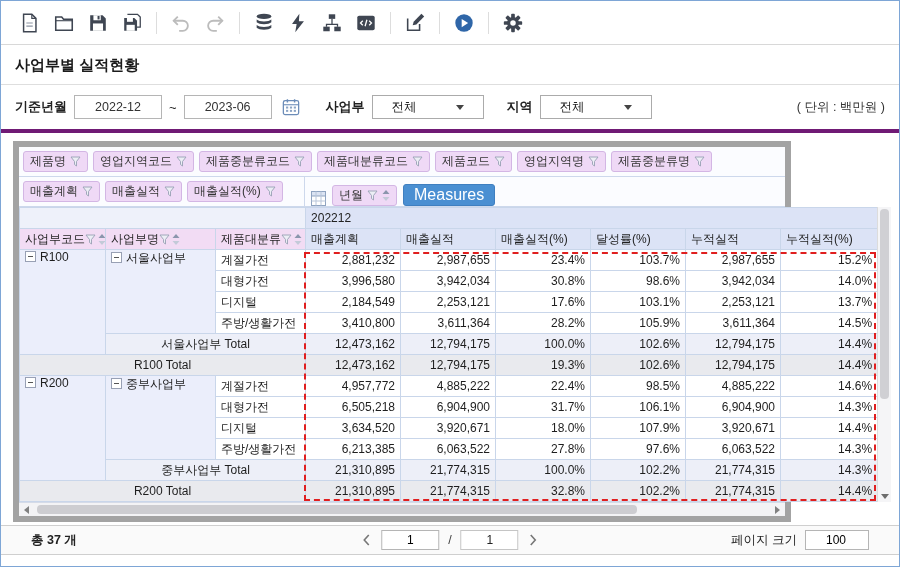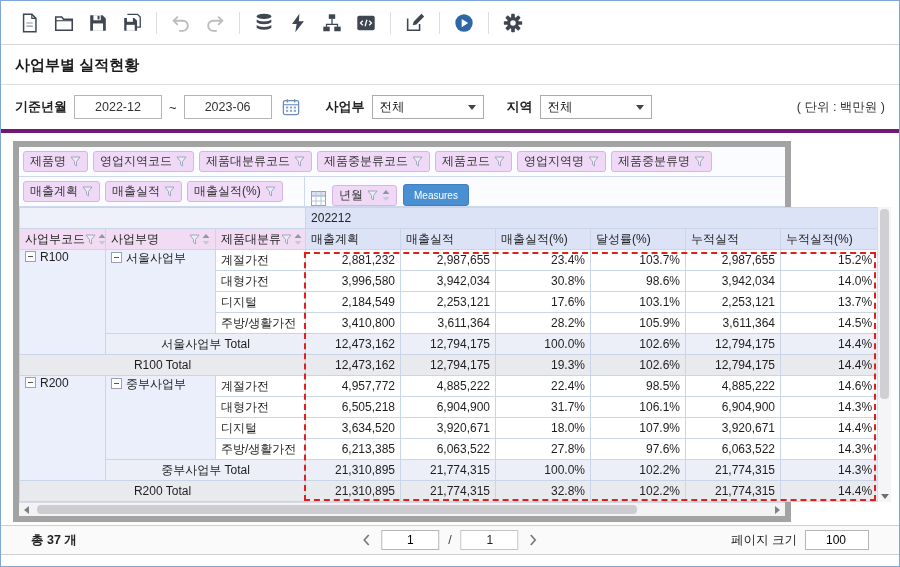--- a/index.html
+++ b/index.html
@@ -15,43 +15,43 @@
   
   .title-bar { padding:11px 14px 9px; border-bottom:1px solid #dedede; }
   .title-bar h1 { margin:0; font-size:15px; font-weight:bold; color:#1b1b1b; }
 
   
   .filter-bar { display:flex; align-items:center; padding:10px 14px; gap:7px; border-bottom:4px solid #701a75; font-size:13px; color:#222; }
   .flabel { font-weight:600; }
   .gap { margin-left:16px; }
   .date-input { width:88px; height:24px; border:1px solid #b5b5b5; text-align:center; font-size:12.5px; color:#333; font-family:inherit; }
   .cal-btn { width:24px; height:24px; border:none; background:transparent; display:flex; align-items:center; justify-content:center; cursor:pointer; padding:0; }
-  .select { width:112px; height:24px; border:1px solid #ababab; display:flex; align-items:center; justify-content:space-between; padding:0 7px; font-size:12.5px; background:#fff; cursor:pointer; }
+  .select { width:112px; height:24px; border:1px solid #ababab; display:flex; align-items:center; justify-content:space-between; padding:0 19px; font-size:12.5px; background:#fff; cursor:pointer; }
   .chev { width:0; height:0; border-left:4px solid transparent; border-right:4px solid transparent; border-top:5px solid #444; }
   .unit { margin-left:auto; font-size:12.5px; color:#333; }
 
   
   .pivot-panel { margin:8px 12px 0; border:6px solid #a3a3a3; width:778px; background:#fef9c3; }
   .chip-row { height:30px; display:flex; align-items:center; padding:0 4px; gap:5px; background:#fbfcff; border-bottom:1px solid #cdd8ec; font-size:12px; }
   .chip-row.row2 { padding:0; gap:0; }
   .chips-left { width:286px; height:100%; display:flex; align-items:center; gap:5px; padding:0 4px; border-right:1px solid #cdd8ec; }
   .chips-right { display:flex; align-items:flex-end; gap:6px; padding:0 6px; flex:1; height:100%; }
   .chip { display:inline-flex; align-items:center; gap:4px; background:#efd9f6; border:1px solid #d3b6e4; border-radius:3px; padding:0 6px; height:21px; color:#333; cursor:pointer; white-space:nowrap; }
-  .measures-btn { background:#4a8fd2; color:#fff; border:1px solid #3f7fc0; border-radius:3px; font-size:10px; height:22px; padding:0 10px; cursor:pointer; font-family:inherit; }
+  .measures-btn { background:#4a8fd2; color:#fff; border:1px solid #3f7fc0; border-radius:3px; font-size:16px; height:22px; padding:0 10px; cursor:pointer; font-family:inherit; }
   .grid-icon { display:inline-flex; cursor:pointer; }
 
   
   .grid-wrap { position:relative; width:872px; }
   table.pivot { border-collapse:collapse; table-layout:fixed; width:858px; font-size:12px; color:#1e1e1e; }
   table.pivot th, table.pivot td { border:1px solid #c9d6ea; height:21px; padding:0 5px; overflow:hidden; white-space:nowrap; font-weight:normal; }
   thead th.corner { background:#eef1fa; }
   thead th.period { background:#dce3f6; text-align:left; color:#222; }
   th.dim { background:#f2dcf4; border-color:#dcc2de; text-align:left; }
   th.val { background:#dce3f6; text-align:left; }
-  .th-in { display:flex; align-items:center; justify-content:space-between; }
+  .th-in { display:flex; align-items:center; justify-content:flex-start; }
   .hicons { display:inline-flex; align-items:center; gap:2px; }
   td.code, td.name { background:#ebeefb; vertical-align:top; text-align:left; padding-top:3px; }
   td.cat { background:#fff; text-align:left; }
   td.num { text-align:right; background:#fff; }
   td.stlabel { text-align:center; }
   tr.subtotal td { background:#edeff8; }
   tr.total td { background:#e9eaee; }
   .expando { display:inline-block; width:11px; height:11px; border:1px solid #98a0b4; background:#fff; position:relative; margin-right:4px; vertical-align:-1px; }
   .expando::before { content:""; position:absolute; left:2px; right:2px; top:4px; height:1px; background:#555; }
 
@@ -231,27 +231,27 @@
             <path d="M1 1h9L6.5 5.5V10L4.5 8.5v-3Z" fill="#eceef5" stroke="#98a0b4" stroke-width="0.9"></path>
           </svg>
         </span>
         <span class="chip">
           <span>영업지역코드</span>
           <svg width="11" height="11" viewBox="0 0 11 11">
             <path d="M1 1h9L6.5 5.5V10L4.5 8.5v-3Z" fill="#eceef5" stroke="#98a0b4" stroke-width="0.9"></path>
           </svg>
         </span>
         <span class="chip">
+          <span>제품중분류코드</span>
+          <svg width="11" height="11" viewBox="0 0 11 11">
+            <path d="M1 1h9L6.5 5.5V10L4.5 8.5v-3Z" fill="#eceef5" stroke="#98a0b4" stroke-width="0.9"></path>
+          </svg>
+        </span>
+        <span class="chip">
           <span>제품대분류코드</span>
-          <svg width="11" height="11" viewBox="0 0 11 11">
-            <path d="M1 1h9L6.5 5.5V10L4.5 8.5v-3Z" fill="#eceef5" stroke="#98a0b4" stroke-width="0.9"></path>
-          </svg>
-        </span>
-        <span class="chip">
-          <span>제품중분류코드</span>
           <svg width="11" height="11" viewBox="0 0 11 11">
             <path d="M1 1h9L6.5 5.5V10L4.5 8.5v-3Z" fill="#eceef5" stroke="#98a0b4" stroke-width="0.9"></path>
           </svg>
         </span>
         <span class="chip">
           <span>제품코드</span>
           <svg width="11" height="11" viewBox="0 0 11 11">
             <path d="M1 1h9L6.5 5.5V10L4.5 8.5v-3Z" fill="#eceef5" stroke="#98a0b4" stroke-width="0.9"></path>
           </svg>
         </span>

